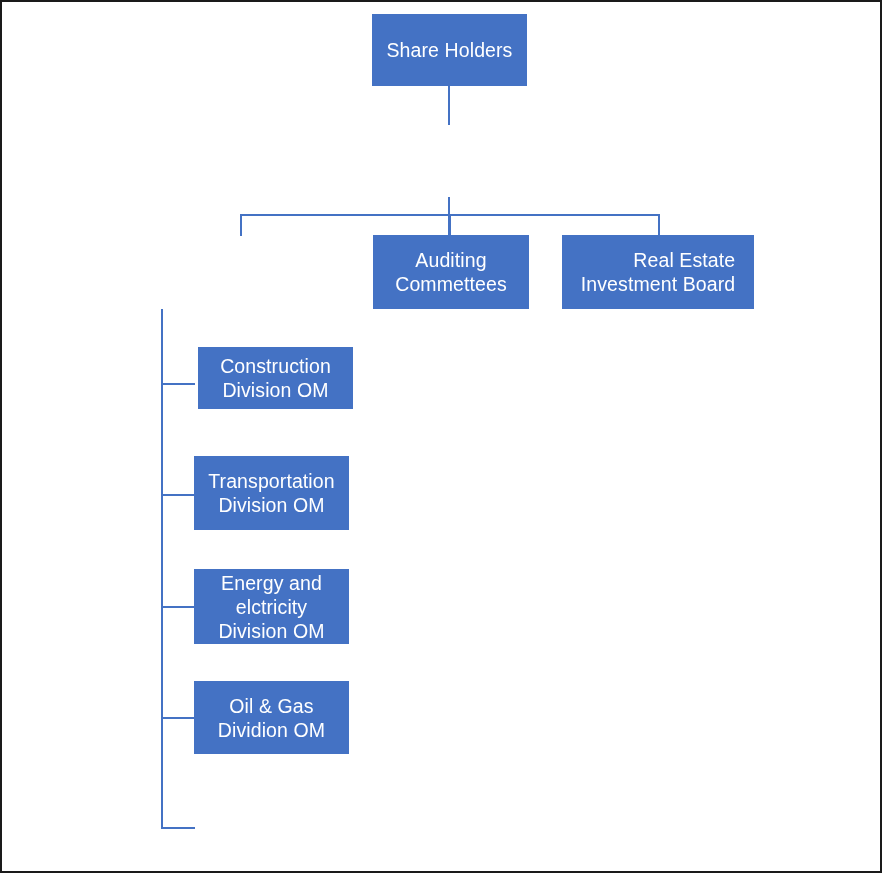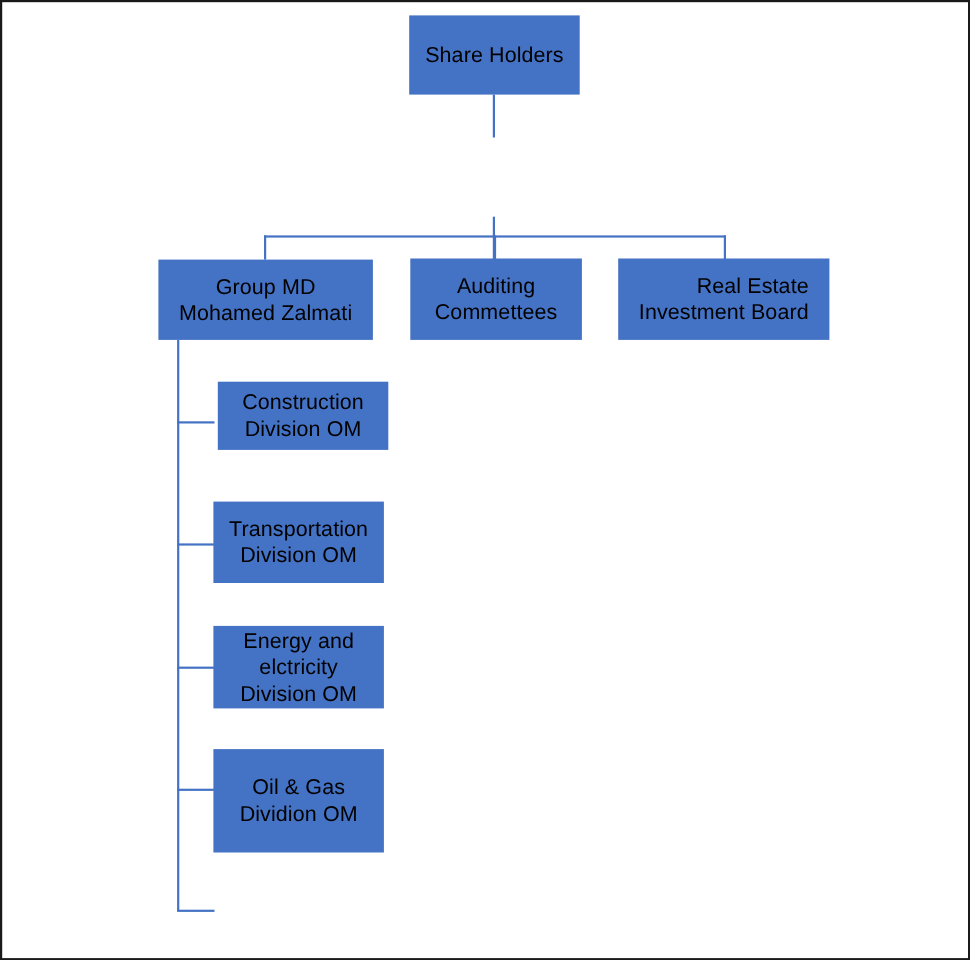--- a/index.html
+++ b/index.html
@@ -24,21 +24,21 @@
     position: absolute;
     left: 0;
     top: 0;
     width: 882px;
     height: 873px;
   }
   .node {
     position: absolute;
     box-sizing: border-box;
     background: #4472C4;
-    color: #000000;
+    color: #ffffff;
     display: flex;
     align-items: center;
     justify-content: center;
     text-align: center;
     font-size: 19.5px;
     line-height: 24px;
     letter-spacing: 0.1px;
     padding: 2px 4px;
     white-space: pre-line;
     user-select: none;
@@ -69,37 +69,35 @@
 
     <div class="connector conn-h" style="left:159px; top:381px; width:34px;"></div>
     <div class="connector conn-h" style="left:159px; top:492px; width:34px;"></div>
     <div class="connector conn-h" style="left:159px; top:604px; width:34px;"></div>
     <div class="connector conn-h" style="left:159px; top:715px; width:34px;"></div>
     <div class="connector conn-h" style="left:159px; top:825px; width:34px;"></div>
 
     <div class="node" style="left:370px; top:12px; width:155px; height:72px;">Share Holders</div>
 
 
-    <div class="node" style="left:142px; top:234px; width:195px; height:73px;">Group MD
-Mohamed Zalmati</div>
 
     <div class="node" style="left:371px; top:233px; width:156px; height:74px;">Auditing
 Commettees</div>
 
     <div class="node" style="left:560px; top:233px; width:192px; height:74px;text-align:right;">Real Estate
 Investment Board</div>
 
     <div class="node" style="left:196px; top:345px; width:155px; height:62px;">Construction
 Division OM</div>
 
     <div class="node" style="left:192px; top:454px; width:155px; height:74px;">Transportation
 Division OM</div>
 
     <div class="node" style="left:192px; top:567px; width:155px; height:75px;">Energy and
 elctricity
 Division  OM</div>
 
-    <div class="node" style="left:192px; top:679px; width:155px; height:94px;">Oil &amp; Gas
+    <div class="node" style="left:192px; top:679px; width:155px; height:73px;">Oil &amp; Gas
 Dividion OM</div>
 
 
   </div>
 </div>
 
 </body></html>

